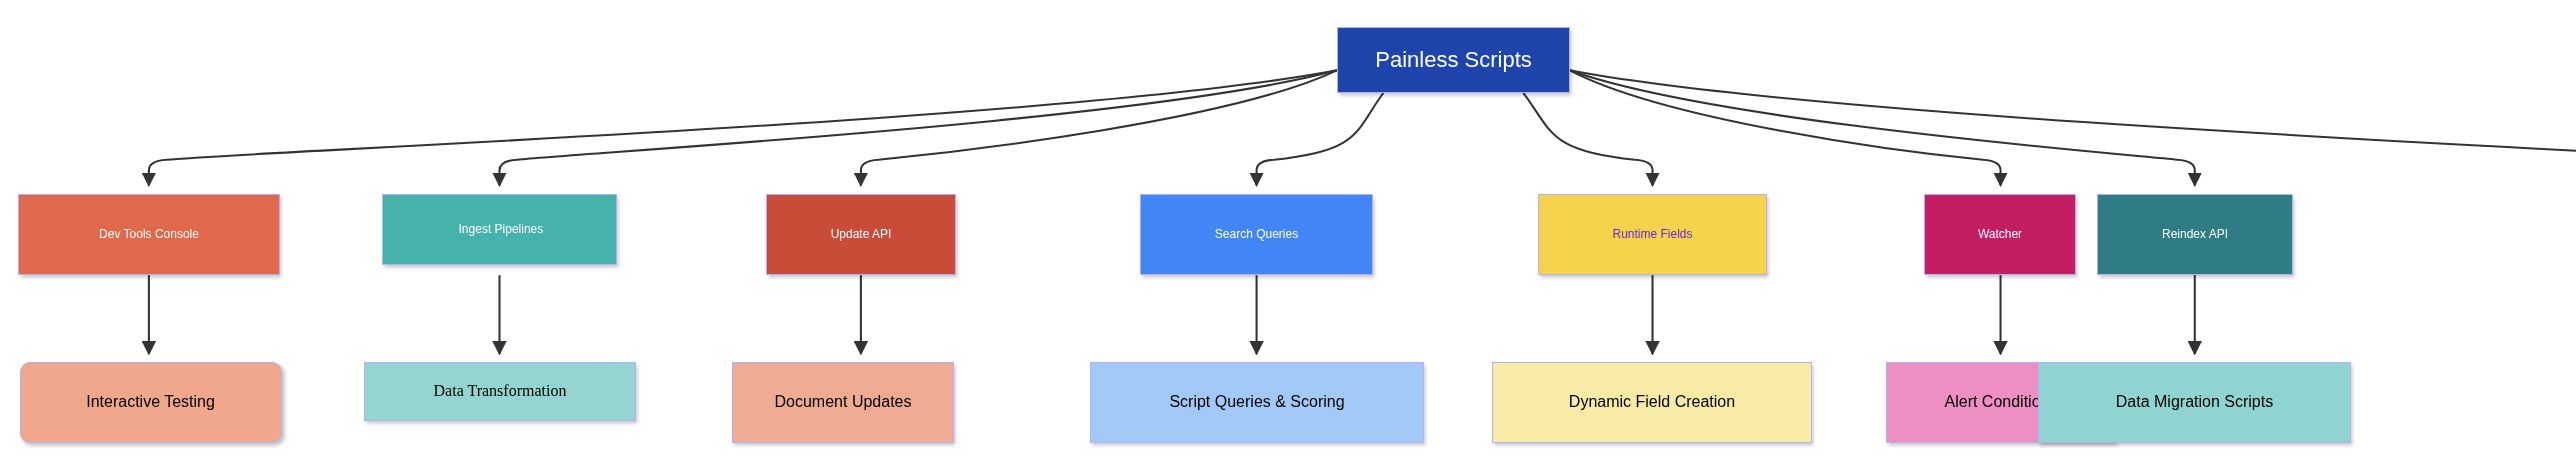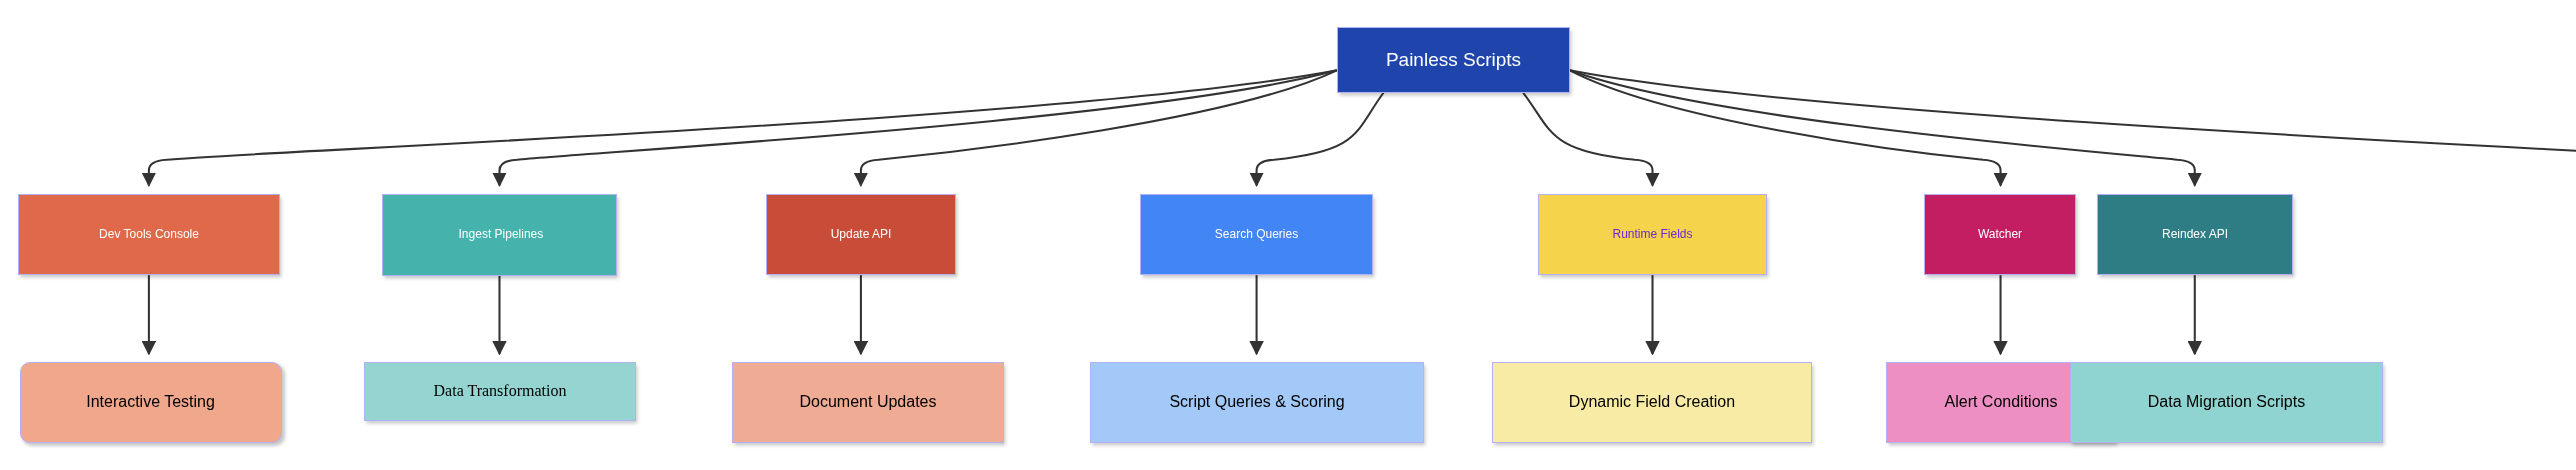--- a/index.html
+++ b/index.html
@@ -33,21 +33,21 @@
     border: 1.5px solid #b3b0f5;
     box-shadow: 2.1px 2.6px 3.6px rgba(0,0,0,0.22);
     line-height: 1.15;
     padding: 0 5.2px;
   }
   .node-label {
     display: block;
     white-space: nowrap;
   }
   .root-node {
-    font-size: 19px;
+    font-size: 22px;
     font-weight: 400;
   }
   .lvl1-node {
     font-size: 12px;
     font-weight: 400;
   }
   .leaf-node {
     font-size: 16px;
     font-weight: 400;
   }
@@ -90,30 +90,30 @@
         <span class="node-label">Painless Scripts</span>
       </div>
     </div>
   <div id="nodes-holder">
       <div class="node lvl1-node" style="left: 18px; top: 194px; width: 262px; height: 81px; background: rgb(225, 105, 75); color: rgb(255, 255, 255);">
         <span class="node-label">Dev Tools Console</span>
       </div>
       <div class="node leaf-node" style="left: 19.6px; top: 362px; width: 262px; height: 81px; background: rgb(240, 167, 140); color: rgb(0, 0, 0); border-radius: 10px;">
         <span class="node-label">Interactive Testing</span>
       </div>
-      <div class="node lvl1-node" style="left: 382px; top: 194px; width: 235px; height: 82px; background: rgb(69, 178, 172); color: rgb(255, 255, 255); padding-left: 8px;">
+      <div class="node lvl1-node" style="left: 382px; top: 194px; width: 235px; height: 71px; background: rgb(69, 178, 172); color: rgb(255, 255, 255); padding-left: 8px;">
         <span class="node-label">Ingest Pipelines</span>
       </div>
       <div class="node leaf-node" style="left: 364px; top: 362px; width: 272px; height: 59px; background: rgb(149, 213, 209); color: rgb(0, 0, 0); font-family: Liberation Serif, serif;">
         <span class="node-label">Data Transformation</span>
       </div>
       <div class="node lvl1-node" style="left: 766px; top: 194px; width: 190px; height: 81px; background: rgb(200, 76, 56); color: rgb(255, 255, 255);">
         <span class="node-label">Update API</span>
       </div>
-      <div class="node leaf-node" style="left: 732px; top: 362px; width: 272px; height: 81px; background: rgb(239, 171, 147); color: rgb(0, 0, 0);">
+      <div class="node leaf-node" style="left: 732px; top: 362px; width: 222px; height: 81px; background: rgb(239, 171, 147); color: rgb(0, 0, 0);">
         <span class="node-label">Document Updates</span>
       </div>
       <div class="node lvl1-node" style="left: 1140px; top: 194px; width: 233px; height: 81px; background: rgb(66, 133, 244); color: rgb(255, 255, 255);">
         <span class="node-label">Search Queries</span>
       </div>
       <div class="node leaf-node" style="left: 1090px; top: 362px; width: 334px; height: 81px; background: rgb(163, 201, 249); color: rgb(0, 0, 0);">
         <span class="node-label">Script Queries &amp; Scoring</span>
       </div>
       <div class="node lvl1-node" style="left: 1538px; top: 194px; width: 229px; height: 81px; background: rgb(245, 212, 76); color: #6d28d9;">
         <span class="node-label">Runtime Fields</span>
@@ -123,19 +123,19 @@
       </div>
       <div class="node lvl1-node" style="left: 1924px; top: 194px; width: 152px; height: 81px; background: rgb(196, 30, 99); color: rgb(255, 255, 255);">
         <span class="node-label">Watcher</span>
       </div>
       <div class="node leaf-node" style="left: 1886px; top: 362px; width: 230px; height: 81px; background: rgb(238, 143, 196); color: rgb(0, 0, 0);">
         <span class="node-label">Alert Conditions</span>
       </div>
       <div class="node lvl1-node" style="left: 2097px; top: 194px; width: 196px; height: 81px; background: rgb(46, 125, 133); color: rgb(255, 255, 255);">
         <span class="node-label">Reindex API</span>
       </div>
-      <div class="node leaf-node" style="left: 2038px; top: 362px; width: 313px; height: 81px; background: rgb(143, 212, 208); color: rgb(0, 0, 0); margin-left: 32px;">
+      <div class="node leaf-node" style="left: 2038px; top: 362px; width: 313px; height: 81px; background: rgb(143, 212, 208); color: rgb(0, 0, 0);">
         <span class="node-label">Data Migration Scripts</span>
       </div>
     </div>
 
 </div>
 
 
 </body></html>

